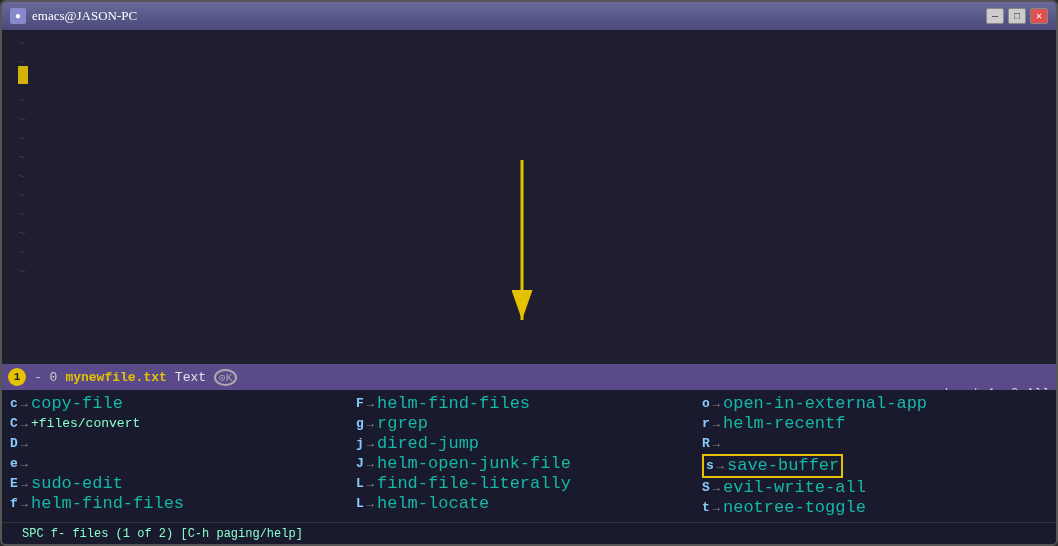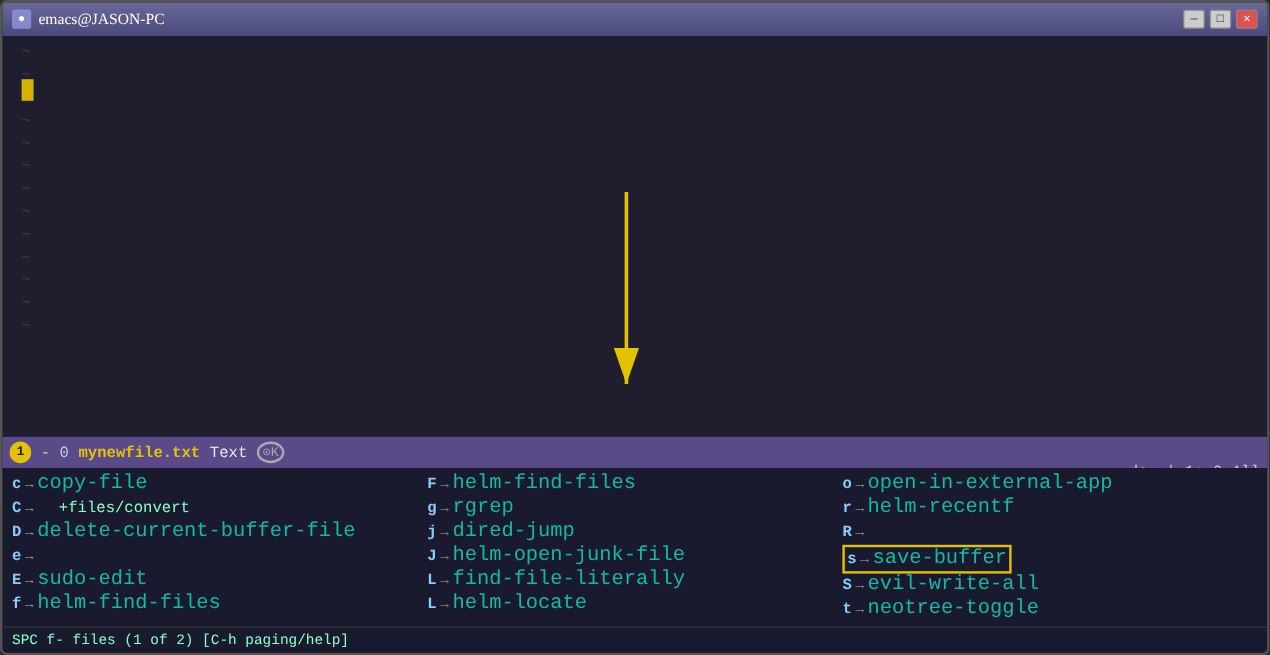--- a/index.html
+++ b/index.html
@@ -163,37 +163,37 @@
       display: flex;
       align-items: center;
       gap: 3px;
       line-height: 20px;
       white-space: nowrap;
     }
     .key-upper { color: #88ccff; font-weight: bold; font-size: 13px; }
     .key-lower { color: #88ccff; font-weight: bold; font-size: 13px; }
     .arrow-sym { color: #888; font-size: 12px; }
     .cmd-text { color: #14b8a6; font-size: 17px; }
-    .cmd-text-cyan { color: #88ffcc; font-size: 13px; margin-left: 18px; }
+    .cmd-text-cyan { color: #88ffcc; font-size: 13px; }
     .cmd-text-purple { color: #cc88ff; font-size: 13px; }
     .highlighted-row {
       border: 2px solid #e5c200;
       background: transparent;
       display: inline-flex;
       align-items: center;
       gap: 3px;
       padding: 0 2px;
     }
     
     .bottom-bar {
       height: 22px;
       background: #1a1a2e;
       display: flex;
       align-items: center;
-      padding: 0 8px;
+      padding: 0 20px;
       flex-shrink: 0;
       border-top: 1px solid #333;
       text-align: center;
     }
     .bottom-text { color: #88ffcc; font-size: 12px; }
     
     .svg-arrow {
       position: absolute;
       top: 120px;
       left: 440px;
@@ -269,21 +269,20 @@
         <span class="cmd-text">copy-file</span>
       </div>
       <div class="menu-row">
         <span class="key-upper">C</span>
         <span class="arrow-sym">→</span>
         <span class="cmd-text-cyan">+files/convert</span>
       </div>
       <div class="menu-row">
         <span class="key-upper">D</span>
         <span class="arrow-sym">→</span>
-        <span class="cmd-text">delete-current-buffer-file</span>
       </div>
       <div class="menu-row">
         <span class="key-lower">e</span>
         <span class="arrow-sym">→</span>
       </div>
       <div class="menu-row">
         <span class="key-upper">E</span>
         <span class="arrow-sym">→</span>
         <span class="cmd-text">sudo-edit</span>
       </div>

